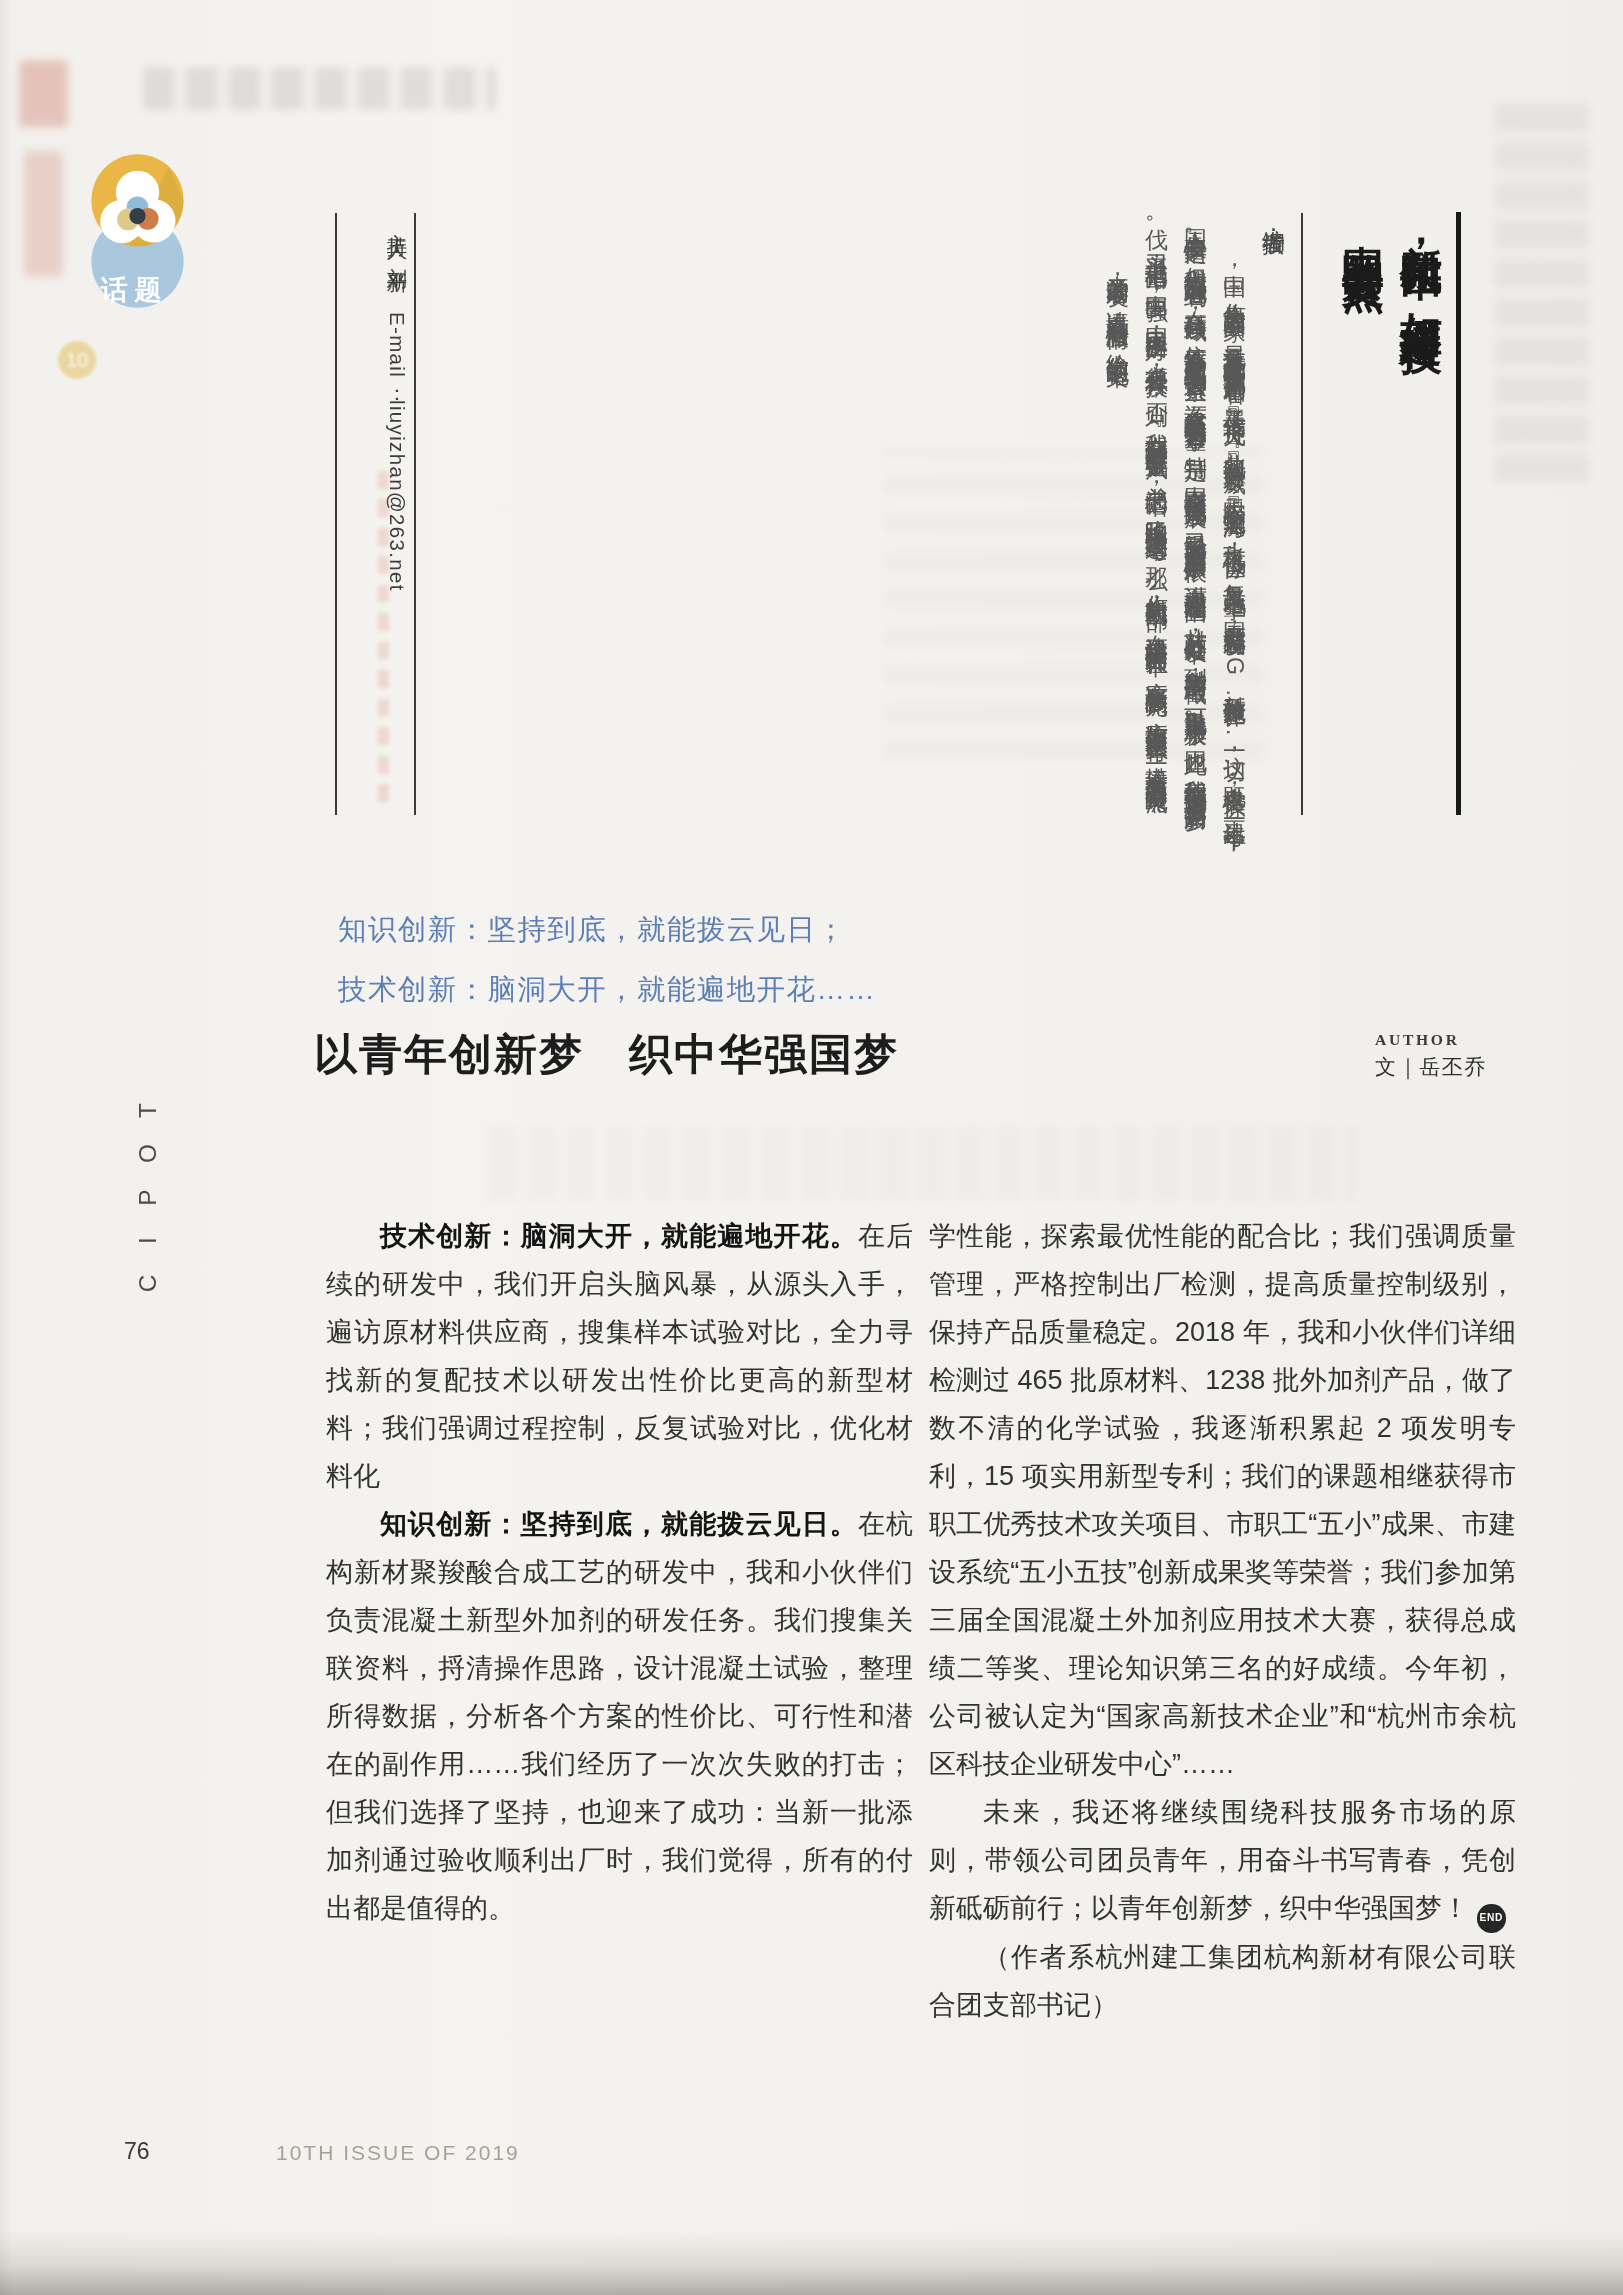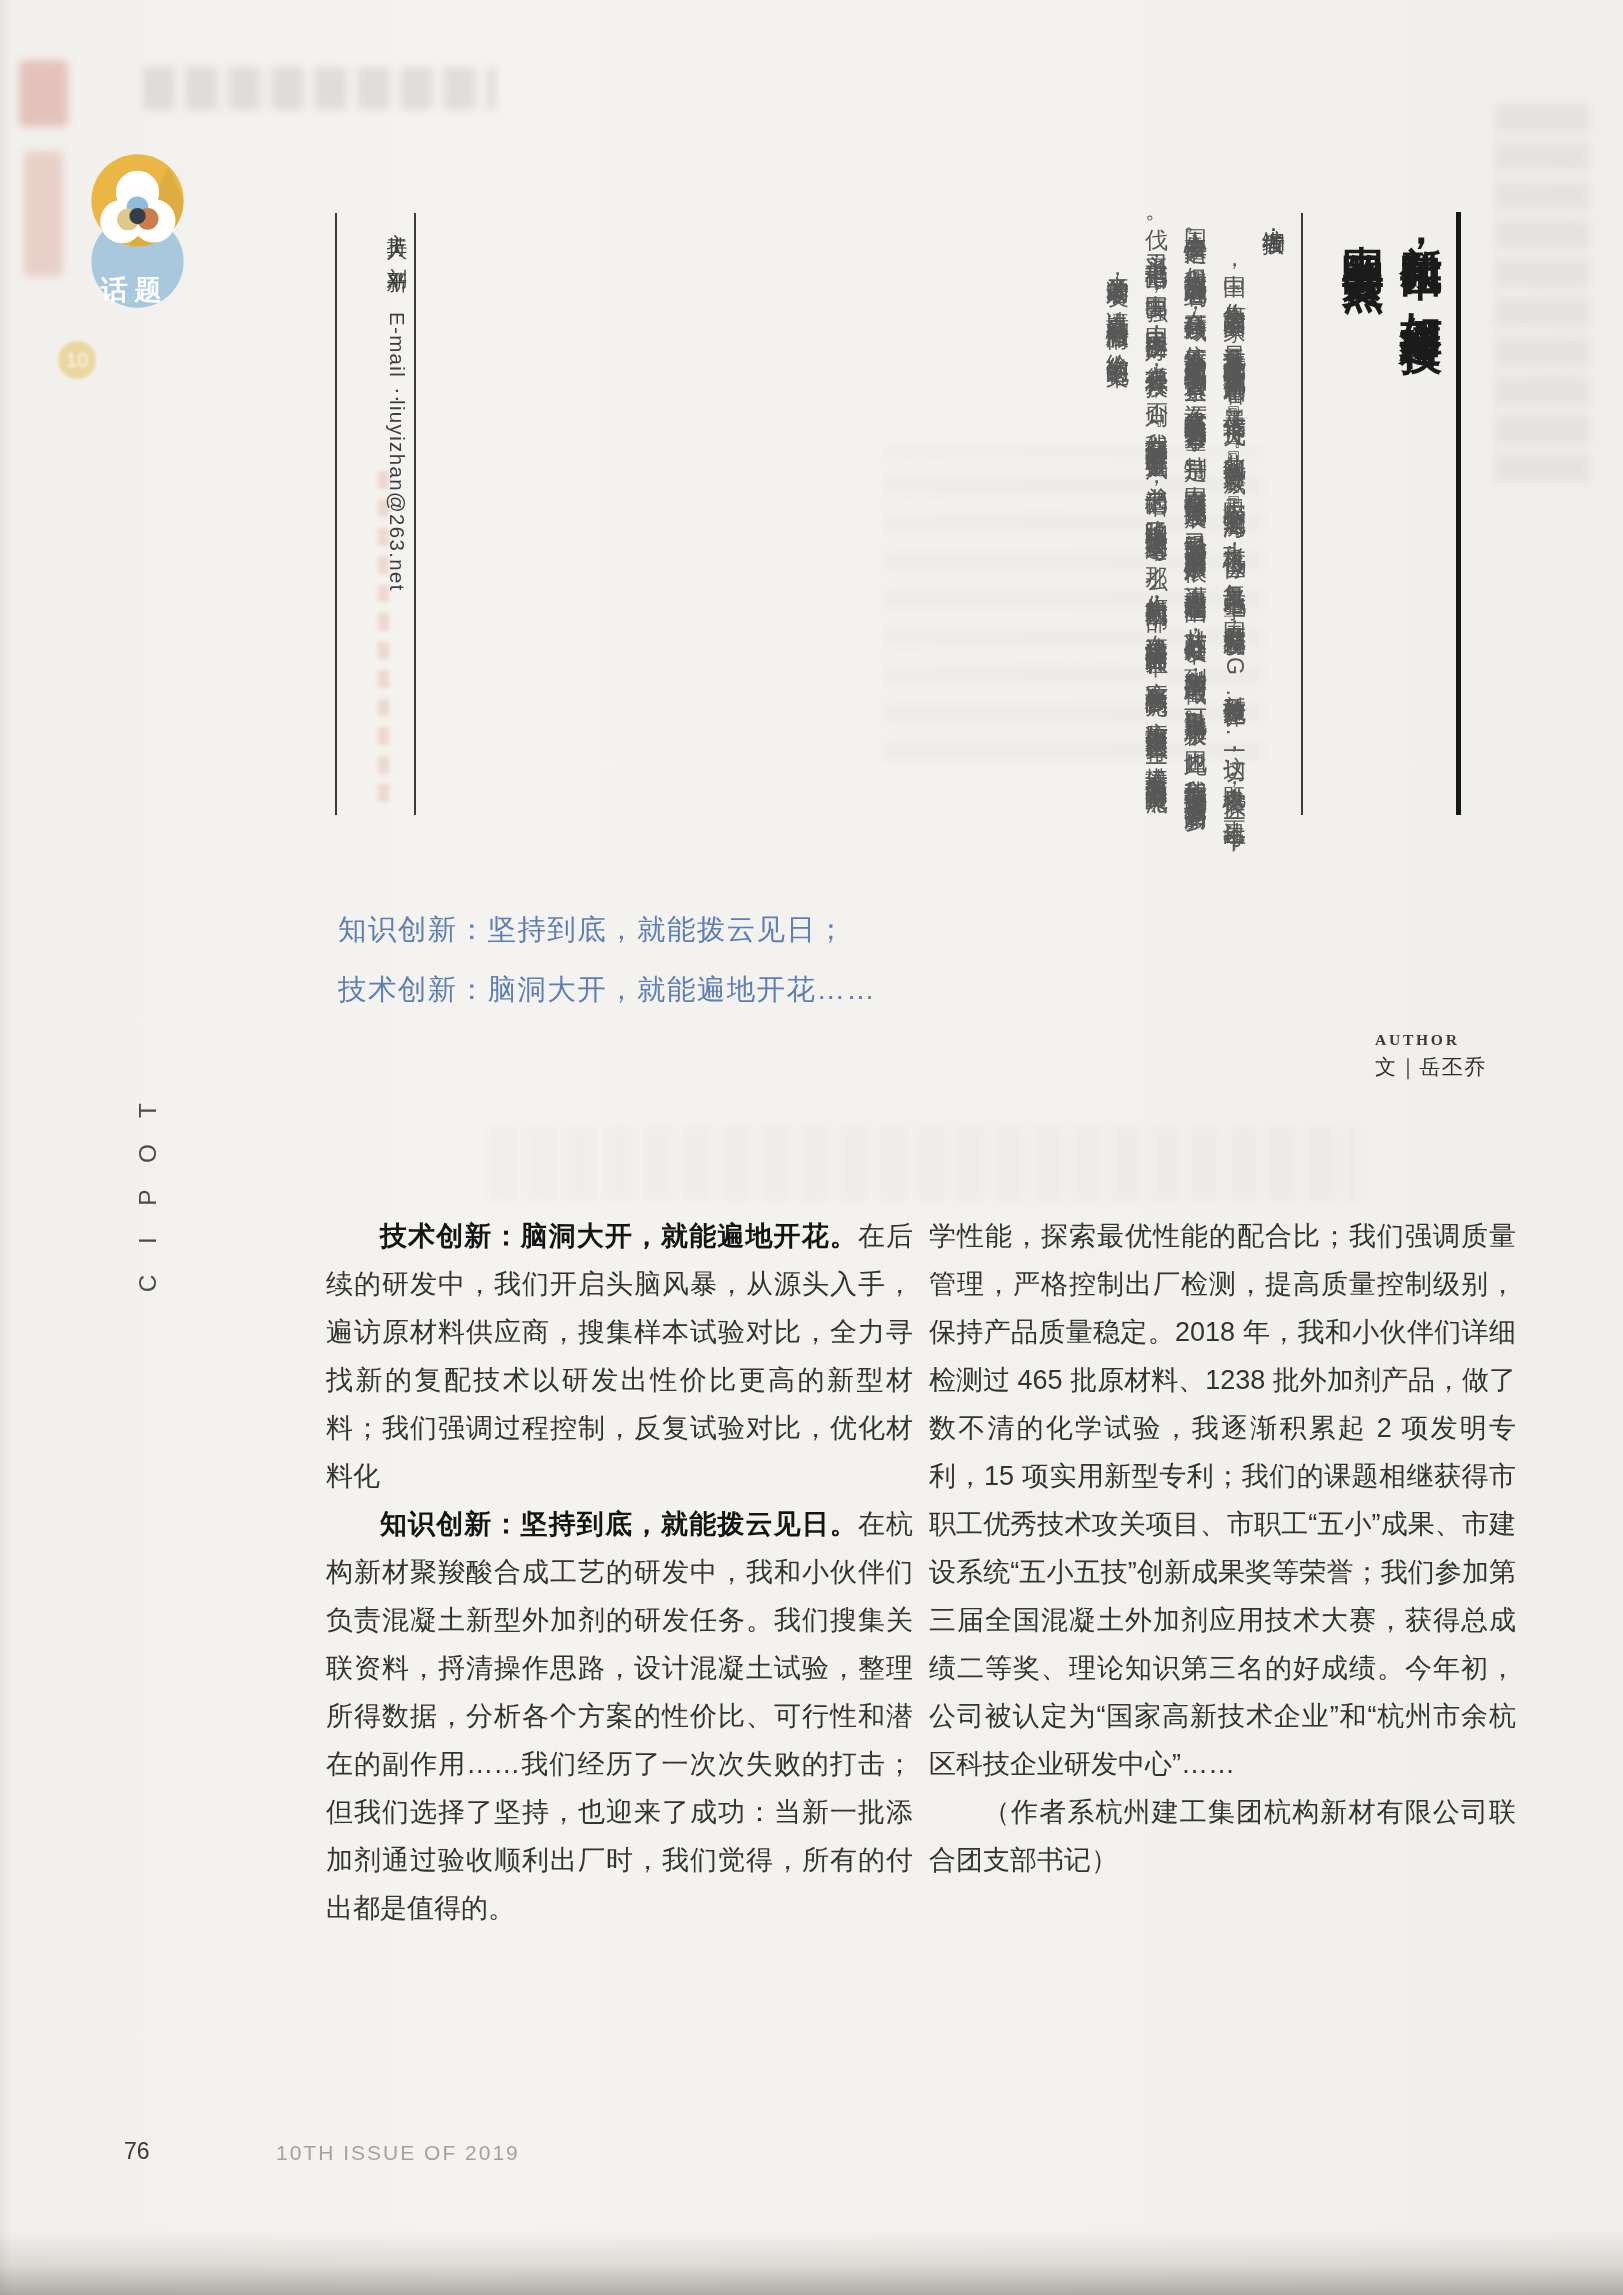--- a/index.html
+++ b/index.html
@@ -154,32 +154,34 @@
   <div class="host-col">
     <span>主持人：刘新平</span>
     <span class="email">E-mail：liuyizhan@263.net</span>
   </div>
 
   <div class="quote">
     <div>知识创新：坚持到底，就能拨云见日；</div>
     <div>技术创新：脑洞大开，就能遍地开花……</div>
   </div>
 
+  <div class="headline">以青年创新梦　织中华强国梦</div>
   <div class="author">
     <div class="author-label">AUTHOR</div>
     <div class="byline">文｜岳丕乔</div>
   </div>
 
   <div class="bodycol" id="col-left">
     <p><span class="lead">技术创新：脑洞大开，就能遍地开花。</span><span>在后续的研发中，我们开启头脑风暴，从源头入手，遍访原材料供应商，搜集样本试验对比，全力寻找新的复配技术以研发出性价比更高的新型材料；我们强调过程控制，反复试验对比，优化材料化</span></p>
     <p><span class="lead">知识创新：坚持到底，就能拨云见日。</span><span>在杭构新材聚羧酸合成工艺的研发中，我和小伙伴们负责混凝土新型外加剂的研发任务。我们搜集关联资料，捋清操作思路，设计混凝土试验，整理所得数据，分析各个方案的性价比、可行性和潜在的副作用……我们经历了一次次失败的打击；但我们选择了坚持，也迎来了成功：当新一批添加剂通过验收顺利出厂时，我们觉得，所有的付出都是值得的。</span></p>
   </div>
 
   <div class="bodycol" id="col-right">
     <p class="cont">学性能，探索最优性能的配合比；我们强调质量管理，严格控制出厂检测，提高质量控制级别，保持产品质量稳定。2018 年，我和小伙伴们详细检测过 465 批原材料、1238 批外加剂产品，做了数不清的化学试验，我逐渐积累起 2 项发明专利，15 项实用新型专利；我们的课题相继获得市职工优秀技术攻关项目、市职工“五小”成果、市建设系统“五小五技”创新成果奖等荣誉；我们参加第三届全国混凝土外加剂应用技术大赛，获得总成绩二等奖、理论知识第三名的好成绩。今年初，公司被认定为“国家高新技术企业”和“杭州市余杭区科技企业研发中心”……</p>
+    <p><span>未来，我还将继续围绕科技服务市场的原则，带领公司团员青年，用奋斗书写青春，凭创新砥砺前行；以青年创新梦，织中华强国梦！</span><span class="end-badge">END</span></p>
     <p>（作者系杭州建工集团杭构新材有限公司联合团支部书记）</p>
   </div>
 
   <div class="pagenum">76</div>
   <div class="issue">10TH ISSUE OF 2019</div>
 
   <div class="left-vignette"></div>
   <div class="bottom-shadow"></div>
 </div>
 

